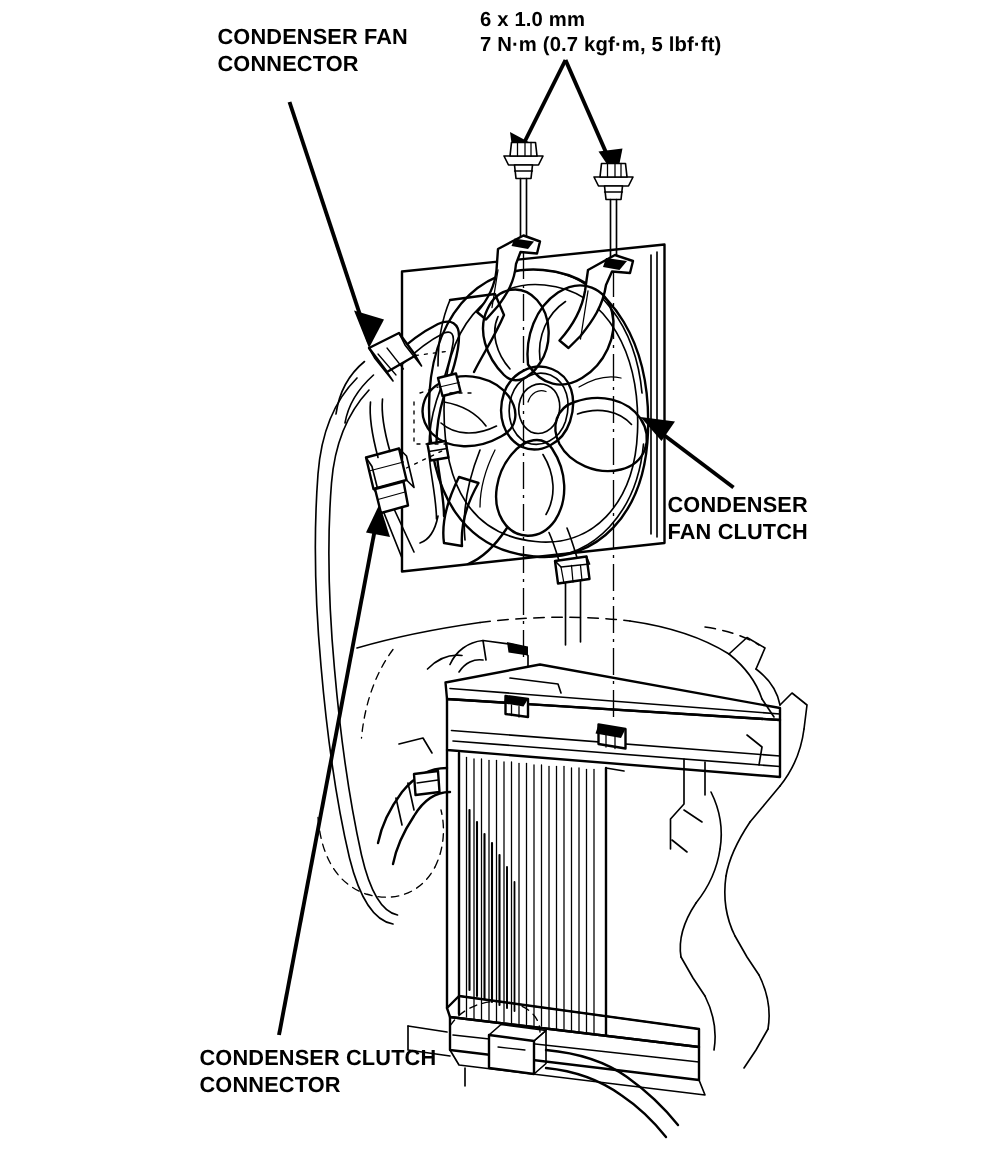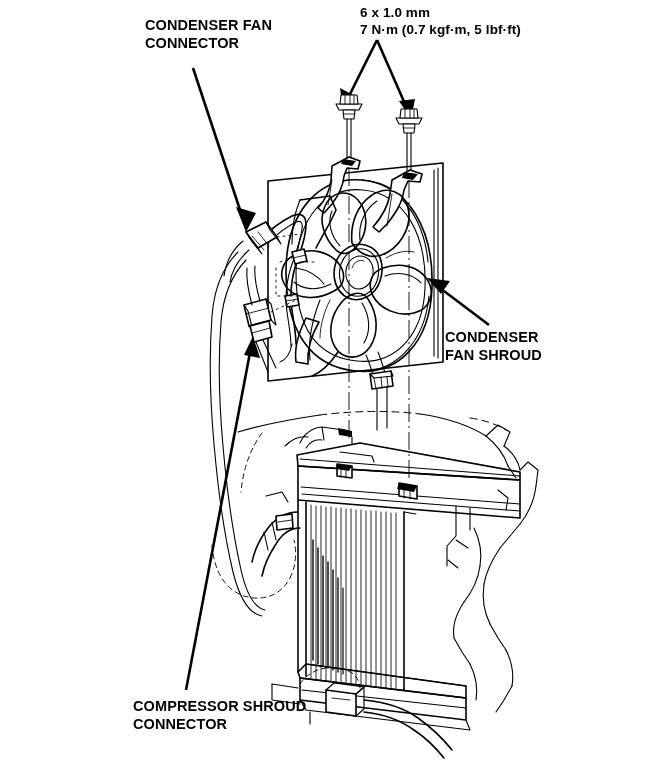--- a/index.html
+++ b/index.html
@@ -27,21 +27,20 @@
     font-size: 14.5px;
     line-height: 18px;
     color: #000000;
     letter-spacing: 0.1px;
     white-space: pre;
     user-select: none;
   }
   .label.spec {
     font-size: 13.5px;
     line-height: 17px;
-    margin-left: 40px;
   }
   #lbl-torque   { left: 320px; top: 4px; }
   #lbl-confan   { left: 145px; top: 16px; }
   #lbl-shroud   { left: 445px; top: 328px; }
   #lbl-clutch   { left: 133px; top: 697px; }
 </style>
 </head>
 <body>
 
 <svg id="figure" viewBox="0 0 665 773" xmlns="http://www.w3.org/2000/svg">
@@ -413,16 +412,16 @@
 
 </svg>
 
 <div class="label spec" id="lbl-torque">6 x 1.0 mm
 7 N·m (0.7 kgf·m, 5 lbf·ft)</div>
 
 <div class="label" id="lbl-confan">CONDENSER FAN
 CONNECTOR</div>
 
 <div class="label" id="lbl-shroud">CONDENSER
-FAN SHROUD</div>
-
-<div class="label" id="lbl-clutch">COMPRESSOR SHROUD
+FAN CLUTCH</div>
+
+<div class="label" id="lbl-clutch">CONDENSER CLUTCH
 CONNECTOR</div>
 
 </body></html>

